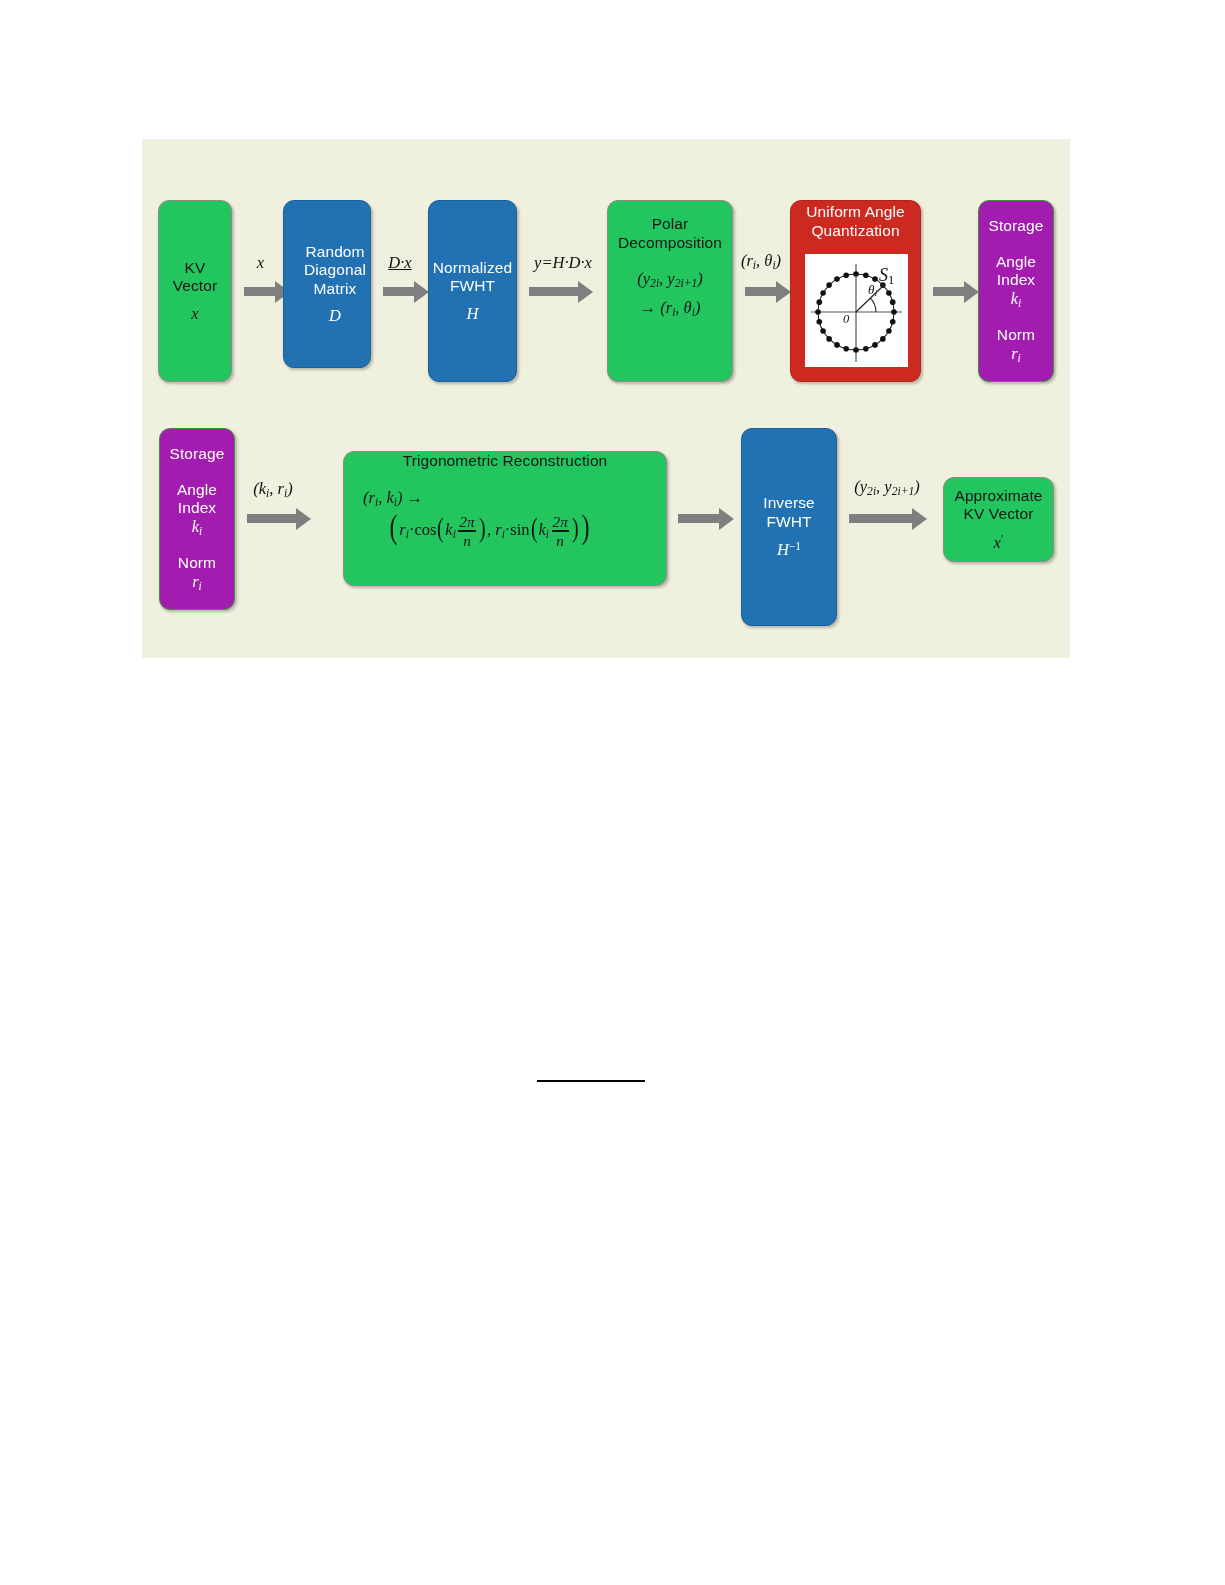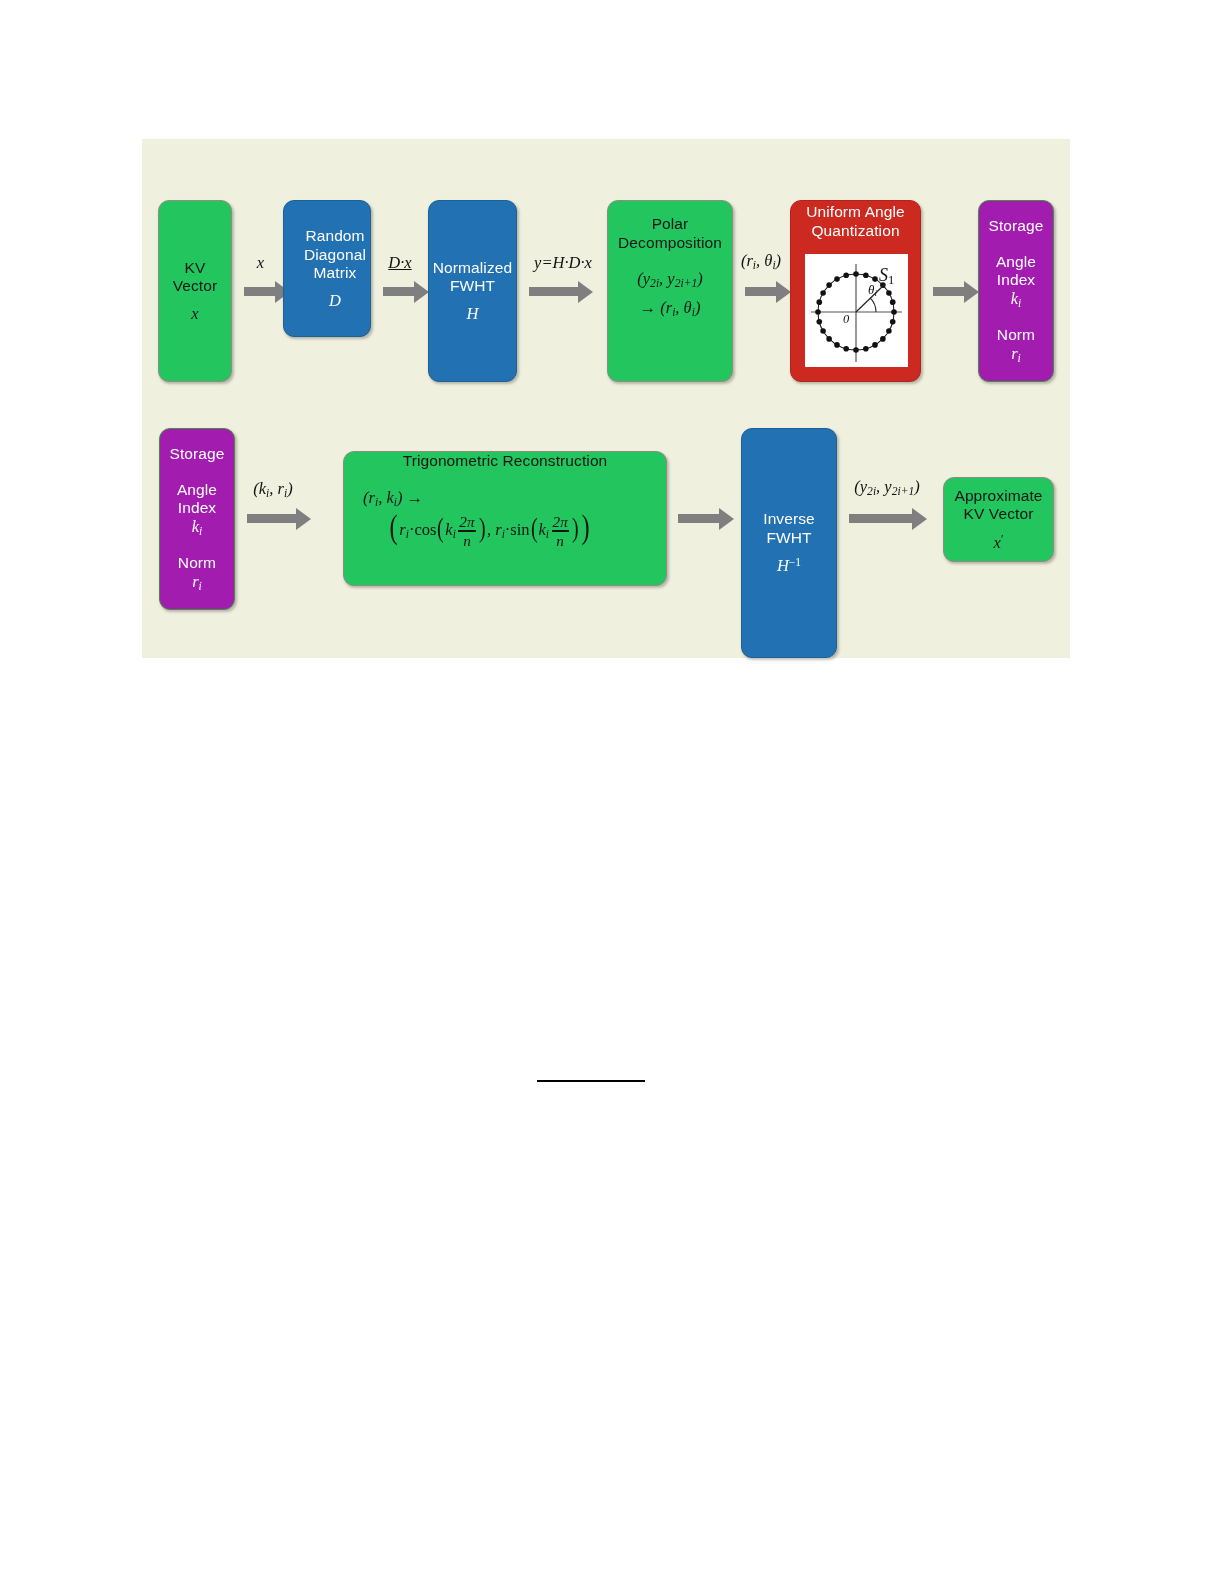--- a/index.html
+++ b/index.html
@@ -188,21 +188,21 @@
     <div class="node-title">Vector</div>
     <div class="gap-sm"></div>
     <div class="node-sym">x</div>
   </div>
 
   <div class="arrow" style="left:102px; top:148px; width:32px;"></div>
   <div class="arrow-label" style="left:96px; top:114px; width:45px;">
     <span>x</span>
   </div>
 
-  <div class="node blue" style="left:141px; top:61px; width:88px; height:137px;padding-left:16px;">
+  <div class="node blue" style="left:141px; top:61px; width:88px; height:168px;padding-left:16px;">
     <div class="node-title">Random</div>
     <div class="node-title">Diagonal</div>
     <div class="node-title">Matrix</div>
     <div class="gap-sm"></div>
     <div class="node-sym">D</div>
   </div>
 
   <div class="arrow" style="left:241px; top:148px; width:32px;"></div>
   <div class="arrow-label" style="left:228px; top:114px; width:60px;text-decoration:underline;">
     <span>D·x</span>
@@ -336,21 +336,21 @@
         </span><span class="medparen">)</span>,&nbsp;<span style="font-style:italic;">r</span><span class="sb">i</span><span class="up">·</span><span class="up" style="font-family:'Liberation Serif',serif;">sin</span><span class="medparen">(</span><span style="font-style:italic;">k</span><span class="sb">i</span><span class="frac">
           <span class="num">2π</span>
           <span class="bar"></span>
           <span class="den">n</span>
         </span><span class="medparen">)</span><span class="bigparen">)</span>
     </div>
   </div>
 
   <div class="arrow" style="left:536px; top:375px; width:42px;"></div>
 
-  <div class="node blue" style="left:599px; top:289px; width:96px; height:230px;">
+  <div class="node blue" style="left:599px; top:289px; width:96px; height:198px;">
     <div class="node-title">Inverse</div>
     <div class="node-title">FWHT</div>
     <div class="gap-sm"></div>
     <div class="node-sym">H<span class="sp">−1</span></div>
   </div>
 
   <div class="arrow" style="left:707px; top:375px; width:64px;"></div>
   <div class="arrow-label" style="left:700px; top:338px; width:90px;">
     (<span style="font-style:italic;">y</span><span class="sb">2i</span>,&nbsp;<span style="font-style:italic;">y</span><span class="sb">2i+1</span>)
   </div>

